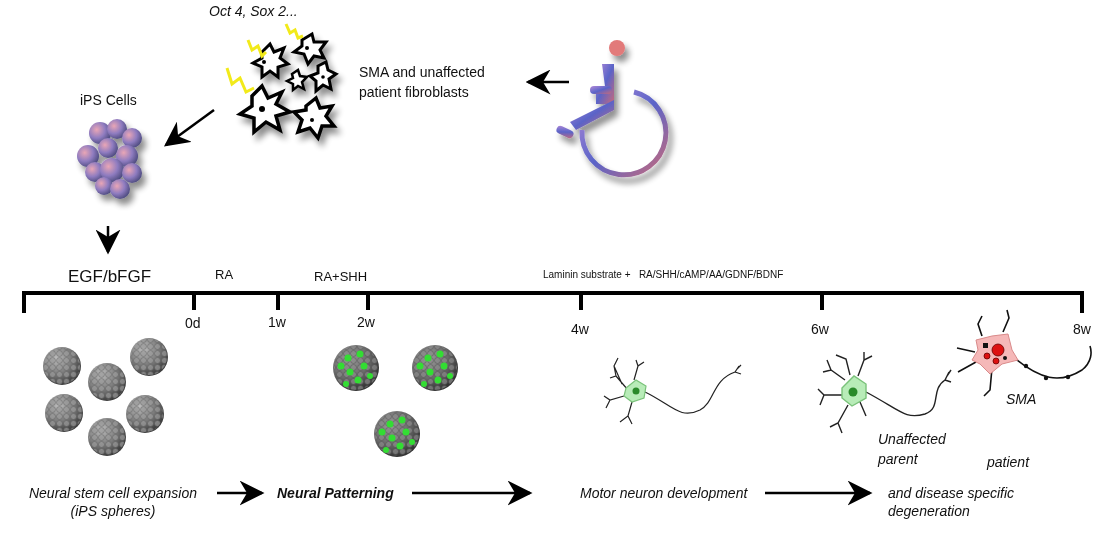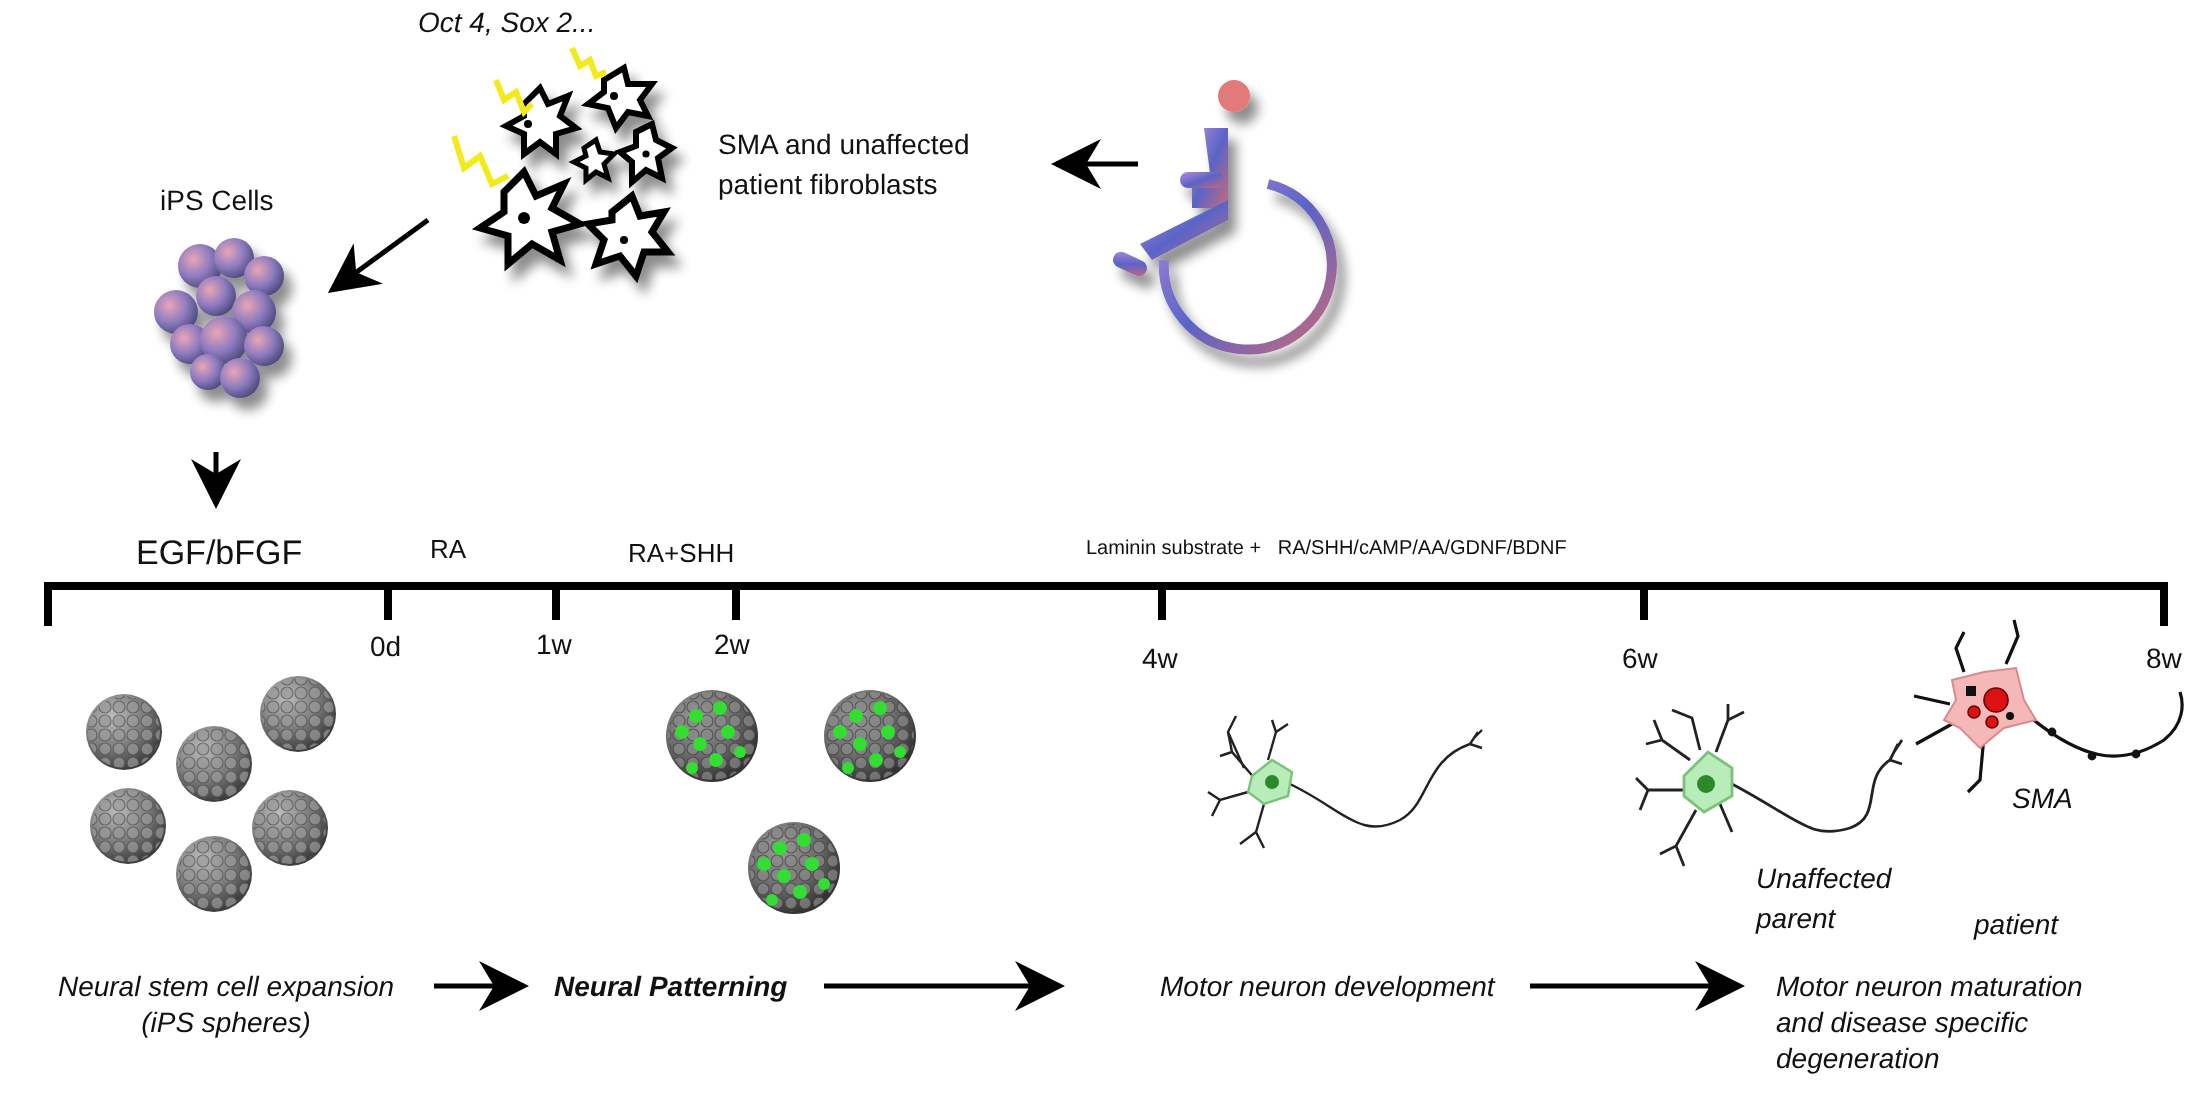--- a/index.html
+++ b/index.html
@@ -241,16 +241,15 @@
 <div class="txt it" style="left:1006px;top:390px;text-align:center;">SMA</div>
 <div class="txt it" style="left:987px;top:410px;margin-top:43px;">patient</div>
 
 <div class="txt it c" style="left:8px;top:484px;width:210px;">
   <div>Neural stem cell expansion</div>
   <div>(iPS spheres)</div>
 </div>
 <div class="txt it" style="left:277px;top:484px;font-weight:bold;">Neural Patterning</div>
 <div class="txt it" style="left:549px;top:484px;margin-left:31px;">Motor neuron development</div>
 <div class="txt it" style="left:888px;top:484px;">
-  <div>Motor neuron maturation</div>
   <div>and disease specific</div>
   <div>degeneration</div>
 </div>
 
 </body></html>

